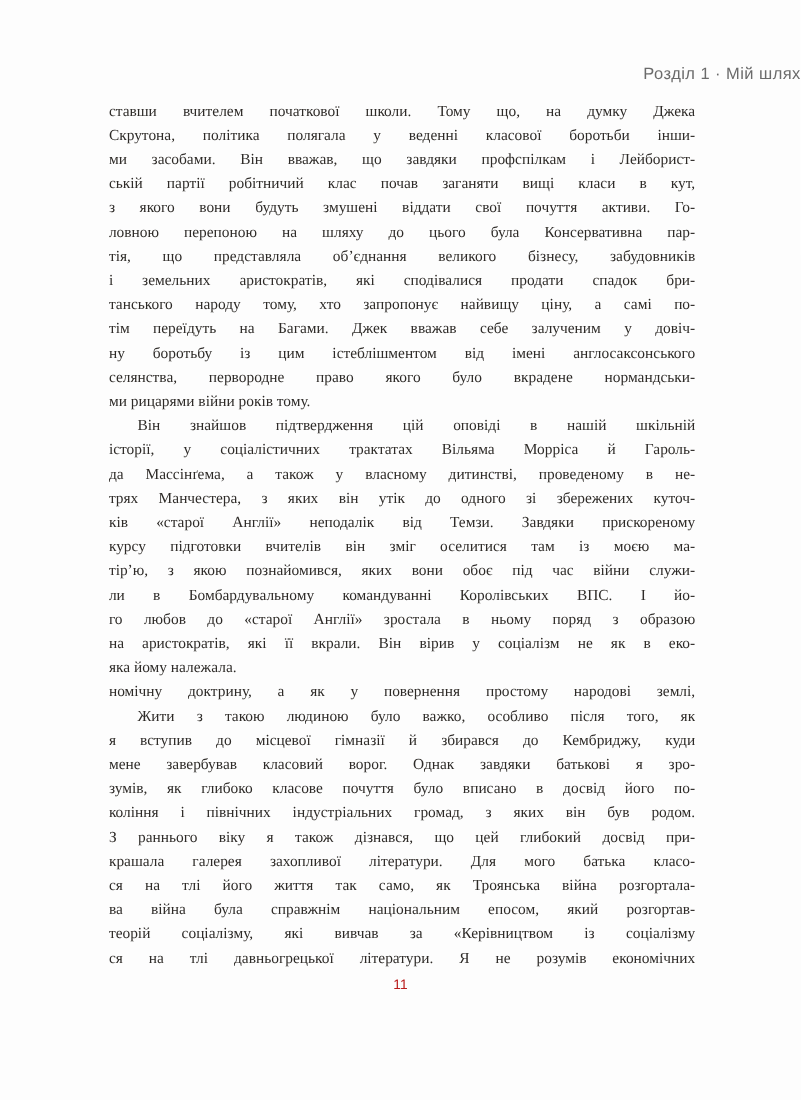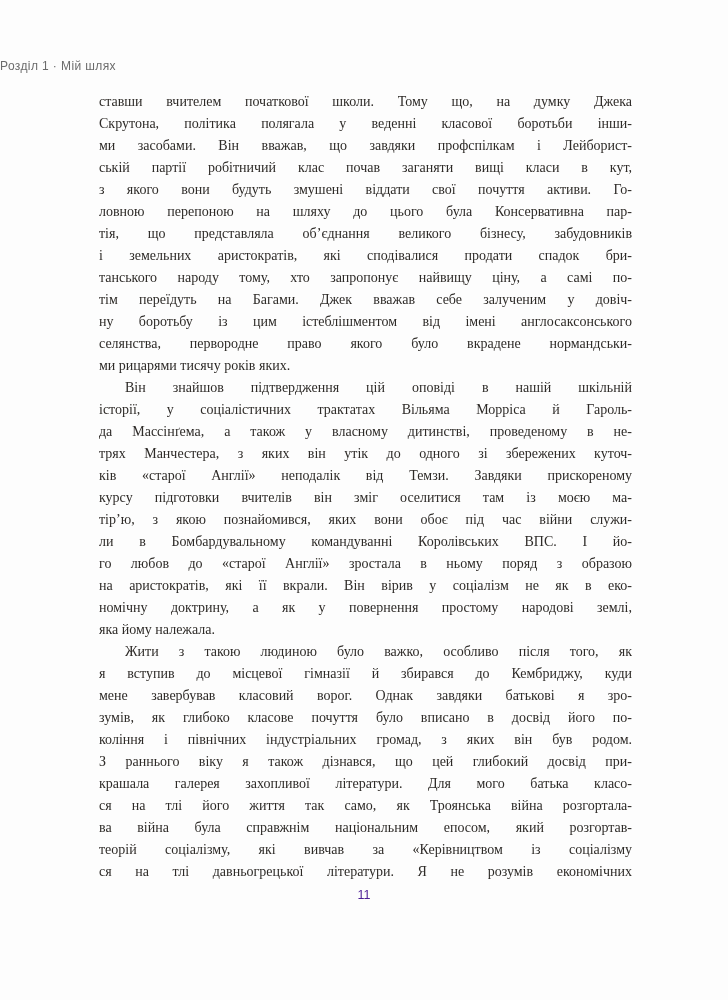--- a/index.html
+++ b/index.html
@@ -12,23 +12,23 @@
     position:relative;
     width:728px;
     height:1000px;
     background:var(--page-bg);
     font-family:"Liberation Serif","DejaVu Serif",serif;
     overflow:hidden;
   }
   .running-header{
     position:absolute;
     top:59px; left:0; right:0;
-    text-align:left;
+    text-align:right;
     font-family:"Liberation Sans","DejaVu Sans",sans-serif;
-    font-size:12px;
+    font-size:15px;
     letter-spacing:0.4px;
     color:var(--muted-text);
   }
   .text-block{
     position:absolute;
     left:99px;
     top:91px;
     width:533px;
   }
   .para{margin:0;padding:0;}
@@ -46,21 +46,21 @@
   }
   .para.indented .line:first-child{
     text-indent:26px;
   }
   .page-number{
     position:absolute;
     top:888px; left:0; right:0;
     text-align:center;
     font-family:"Liberation Sans","DejaVu Sans",sans-serif;
     font-size:12.5px;
-    color:#4c1d95;
+    color:#b91c1c;
   }
 </style>
 </head>
 <body>
 
 <div class="page">
   <div class="running-header">Розділ 1 · Мій шлях</div>
 
   <div class="text-block">
       <div class="para">
@@ -69,35 +69,35 @@
         <div class="line">ми засобами. Він вважав, що завдяки профспілкам і Лейборист-</div>
         <div class="line">ській партії робітничий клас почав заганяти вищі класи в кут,</div>
         <div class="line">з якого вони будуть змушені віддати свої почуття активи. Го-</div>
         <div class="line">ловною перепоною на шляху до цього була Консервативна пар-</div>
         <div class="line">тія, що представляла об’єднання великого бізнесу, забудовників</div>
         <div class="line">і земельних аристократів, які сподівалися продати спадок бри-</div>
         <div class="line">танського народу тому, хто запропонує найвищу ціну, а самі по-</div>
         <div class="line">тім переїдуть на Багами. Джек вважав себе залученим у довіч-</div>
         <div class="line">ну боротьбу із цим істеблішментом від імені англосаксонського</div>
         <div class="line">селянства, первородне право якого було вкрадене нормандськи-</div>
-        <div class="line para-end">ми рицарями тисячу років яких.</div>
+        <div class="line para-end">ми рицарями війни років тому.</div>
       </div>
       <div class="para indented">
         <div class="line">Він знайшов підтвердження цій оповіді в нашій шкільній</div>
         <div class="line">історії, у соціалістичних трактатах Вільяма Морріса й Гароль-</div>
         <div class="line">да Массінґема, а також у власному дитинстві, проведеному в не-</div>
         <div class="line">трях Манчестера, з яких він утік до одного зі збережених куточ-</div>
         <div class="line">ків «старої Англії» неподалік від Темзи. Завдяки прискореному</div>
         <div class="line">курсу підготовки вчителів він зміг оселитися там із моєю ма-</div>
         <div class="line">тір’ю, з якою познайомився, яких вони обоє під час війни служи-</div>
         <div class="line">ли в Бомбардувальному командуванні Королівських ВПС. І йо-</div>
         <div class="line">го любов до «старої Англії» зростала в ньому поряд з образою</div>
         <div class="line">на аристократів, які її вкрали. Він вірив у соціалізм не як в еко-</div>
+        <div class="line para-end">яка йому належала.</div>
         <div class="line">номічну доктрину, а як у повернення простому народові землі,</div>
-        <div class="line para-end">яка йому належала.</div>
       </div>
       <div class="para indented">
         <div class="line">Жити з такою людиною було важко, особливо після того, як</div>
         <div class="line">я вступив до місцевої гімназії й збирався до Кембриджу, куди</div>
         <div class="line">мене завербував класовий ворог. Однак завдяки батькові я зро-</div>
         <div class="line">зумів, як глибоко класове почуття було вписано в досвід його по-</div>
         <div class="line">коління і північних індустріальних громад, з яких він був родом.</div>
         <div class="line">З раннього віку я також дізнався, що цей глибокий досвід при-</div>
         <div class="line">крашала галерея захопливої літератури. Для мого батька класо-</div>
         <div class="line">ся на тлі його життя так само, як Троянська війна розгортала-</div>

